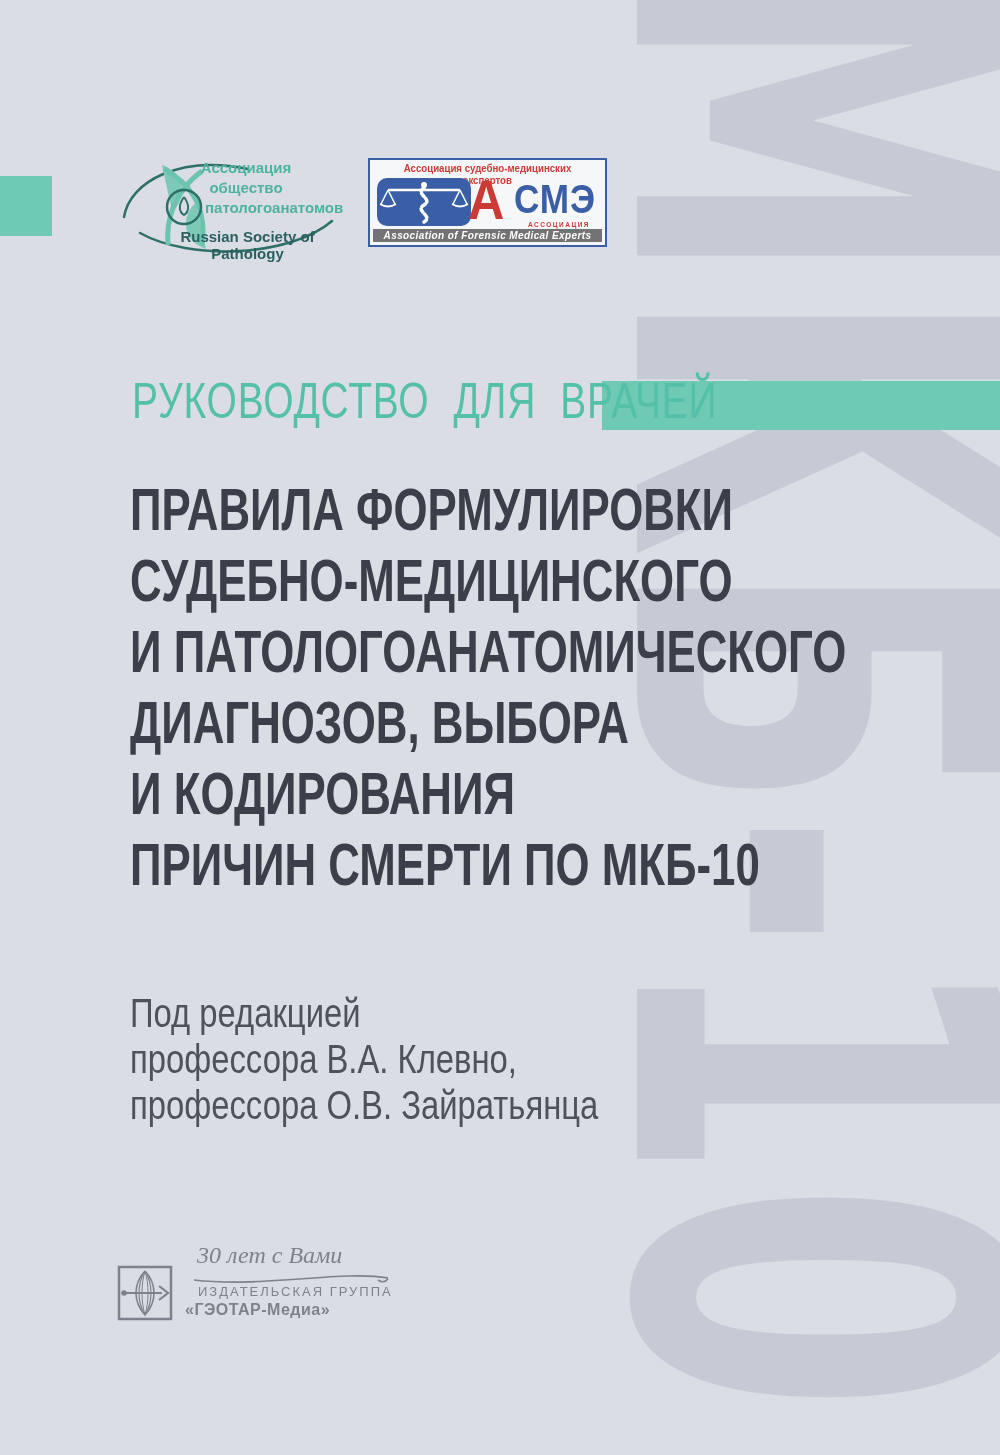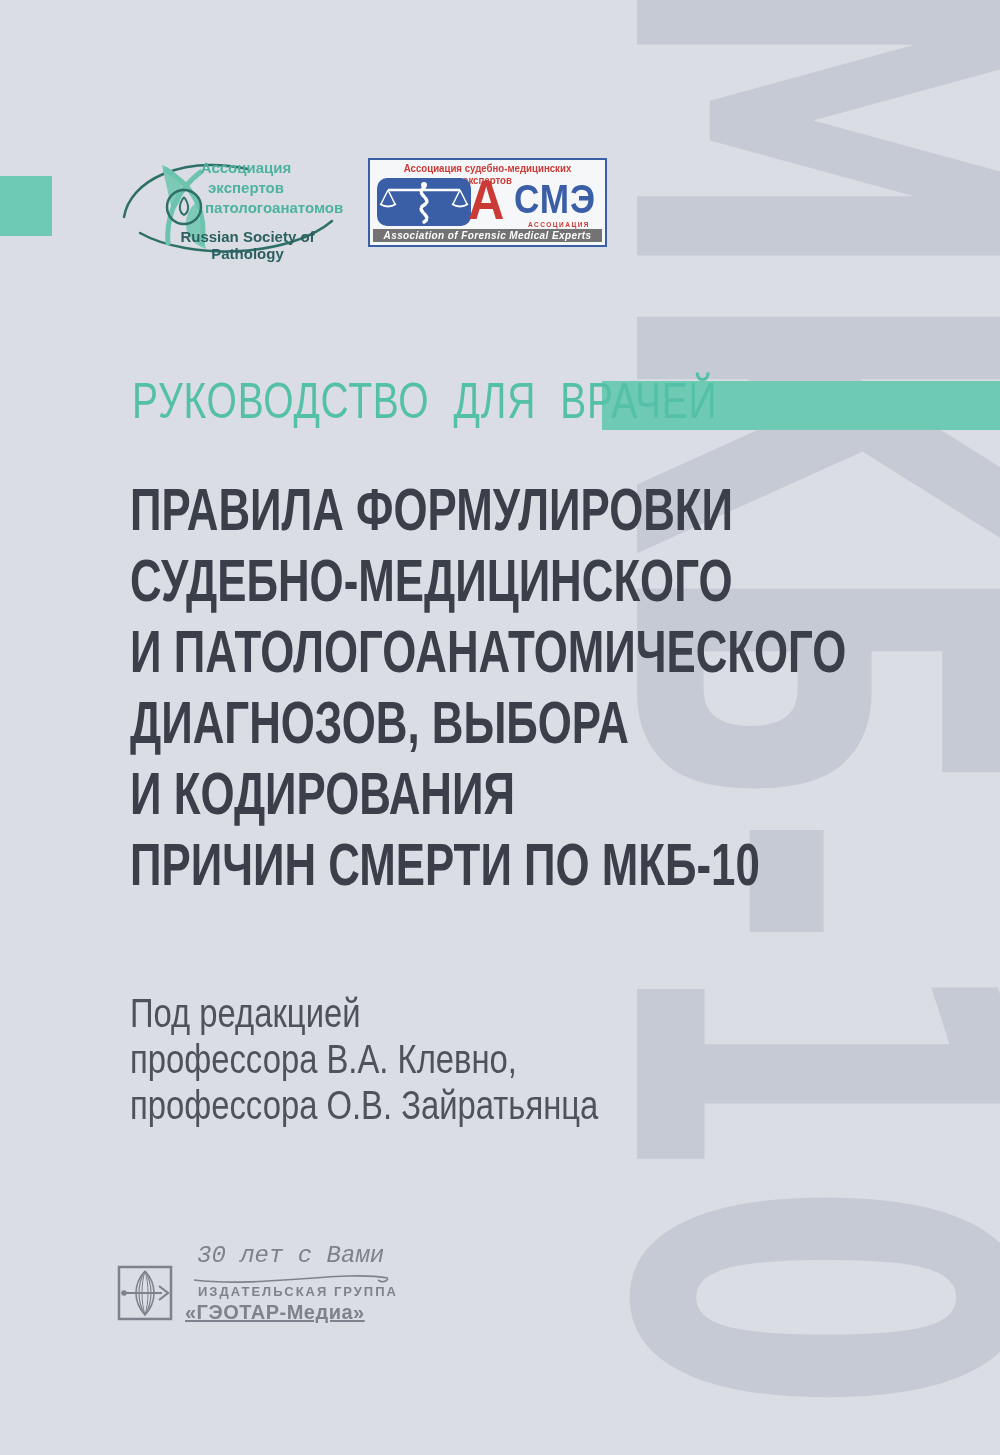--- a/index.html
+++ b/index.html
@@ -64,25 +64,25 @@
   
   .editors{
     position:absolute;left:130px;top:990px;z-index:3;
     font-size:41px;line-height:46px;color:#4e525b;
     transform:scaleX(.8);transform-origin:left top;white-space:nowrap;
   }
 
   
   .publisher{position:absolute;left:112px;top:1240px;width:320px;height:100px;z-index:3;color:#7d828c;}
   .pub-icon{position:absolute;left:4px;top:24px;}
-  .pub-anniv{position:absolute;left:85px;top:2px;font-family:Liberation Mono, monospace;font-style:italic;
+  .pub-anniv{position:absolute;left:85px;top:2px;font-family:Liberation Serif, serif;font-style:italic;
              font-size:24px;white-space:nowrap;}
   .pub-flourish{position:absolute;left:80px;top:30px;}
-  .pub-group{position:absolute;left:70px;top:44px;font-size:13px;font-weight:bold;letter-spacing:2px;white-space:nowrap;padding-left:16px;}
-  .pub-name{position:absolute;left:73px;top:61px;font-size:20px;font-weight:bold;letter-spacing:.5px;white-space:nowrap;text-decoration:underline;}
+  .pub-group{position:absolute;left:70px;top:44px;font-size:13px;font-weight:normal;letter-spacing:2px;white-space:nowrap;padding-left:16px;}
+  .pub-name{position:absolute;left:73px;top:61px;font-size:16px;font-weight:bold;letter-spacing:.5px;white-space:nowrap;}
 </style>
 </head>
 <body>
 
 <div class="cover">
 
   <div class="watermark">МКБ-10</div>
 
   <div class="teal-square"></div>
 
@@ -91,21 +91,21 @@
       <path d="M14,72 C20,36 70,10 138,24" fill="none" stroke="#2e6f68" stroke-width="2.5" stroke-linecap="round"></path>
       <path d="M30,88 C80,116 180,112 222,76" fill="none" stroke="#2e6f68" stroke-width="2.5" stroke-linecap="round"></path>
       <path d="M52,20 C80,30 74,58 62,66 L52,20" fill="#7ccab6"></path>
       <path d="M96,104 C68,94 74,66 86,58 L96,104" fill="#7ccab6"></path>
       <path d="M54,24 C90,44 96,74 92,100" fill="none" stroke="#6cc3ae" stroke-width="5"></path>
       <path d="M92,26 C62,48 56,78 58,100" fill="none" stroke="#6cc3ae" stroke-width="5"></path>
       <circle cx="74" cy="62" r="17" fill="none" stroke="#2e6f68" stroke-width="2.5"></circle>
       <path d="M74,52 C80,60 79,67 74,70 C69,67 68,60 74,52" fill="none" stroke="#2e6f68" stroke-width="2"></path>
     </svg>
     <div class="rsp-line rsp-l1">Ассоциация</div>
-    <div class="rsp-line rsp-l2">экспертов</div>
+    <div class="rsp-line rsp-l2">общество</div>
     <div class="rsp-line rsp-l3">патологоанатомов</div>
     <div class="rsp-sub">Russian Society of Pathology</div>
   </div>
 
   <div class="asme">
     <div class="asme-top">Ассоциация судебно-медицинских экспертов</div>
     <svg class="asme-emblem" width="96" height="50" viewBox="0 0 96 50">
       <rect x="1" y="1" width="94" height="48" rx="10" fill="#3b5fa7"></rect>
       <line x1="12" y1="13" x2="84" y2="13" stroke="#ffffff" stroke-width="2.5"></line>
       <line x1="48" y1="6" x2="48" y2="13" stroke="#ffffff" stroke-width="2.5"></line>

